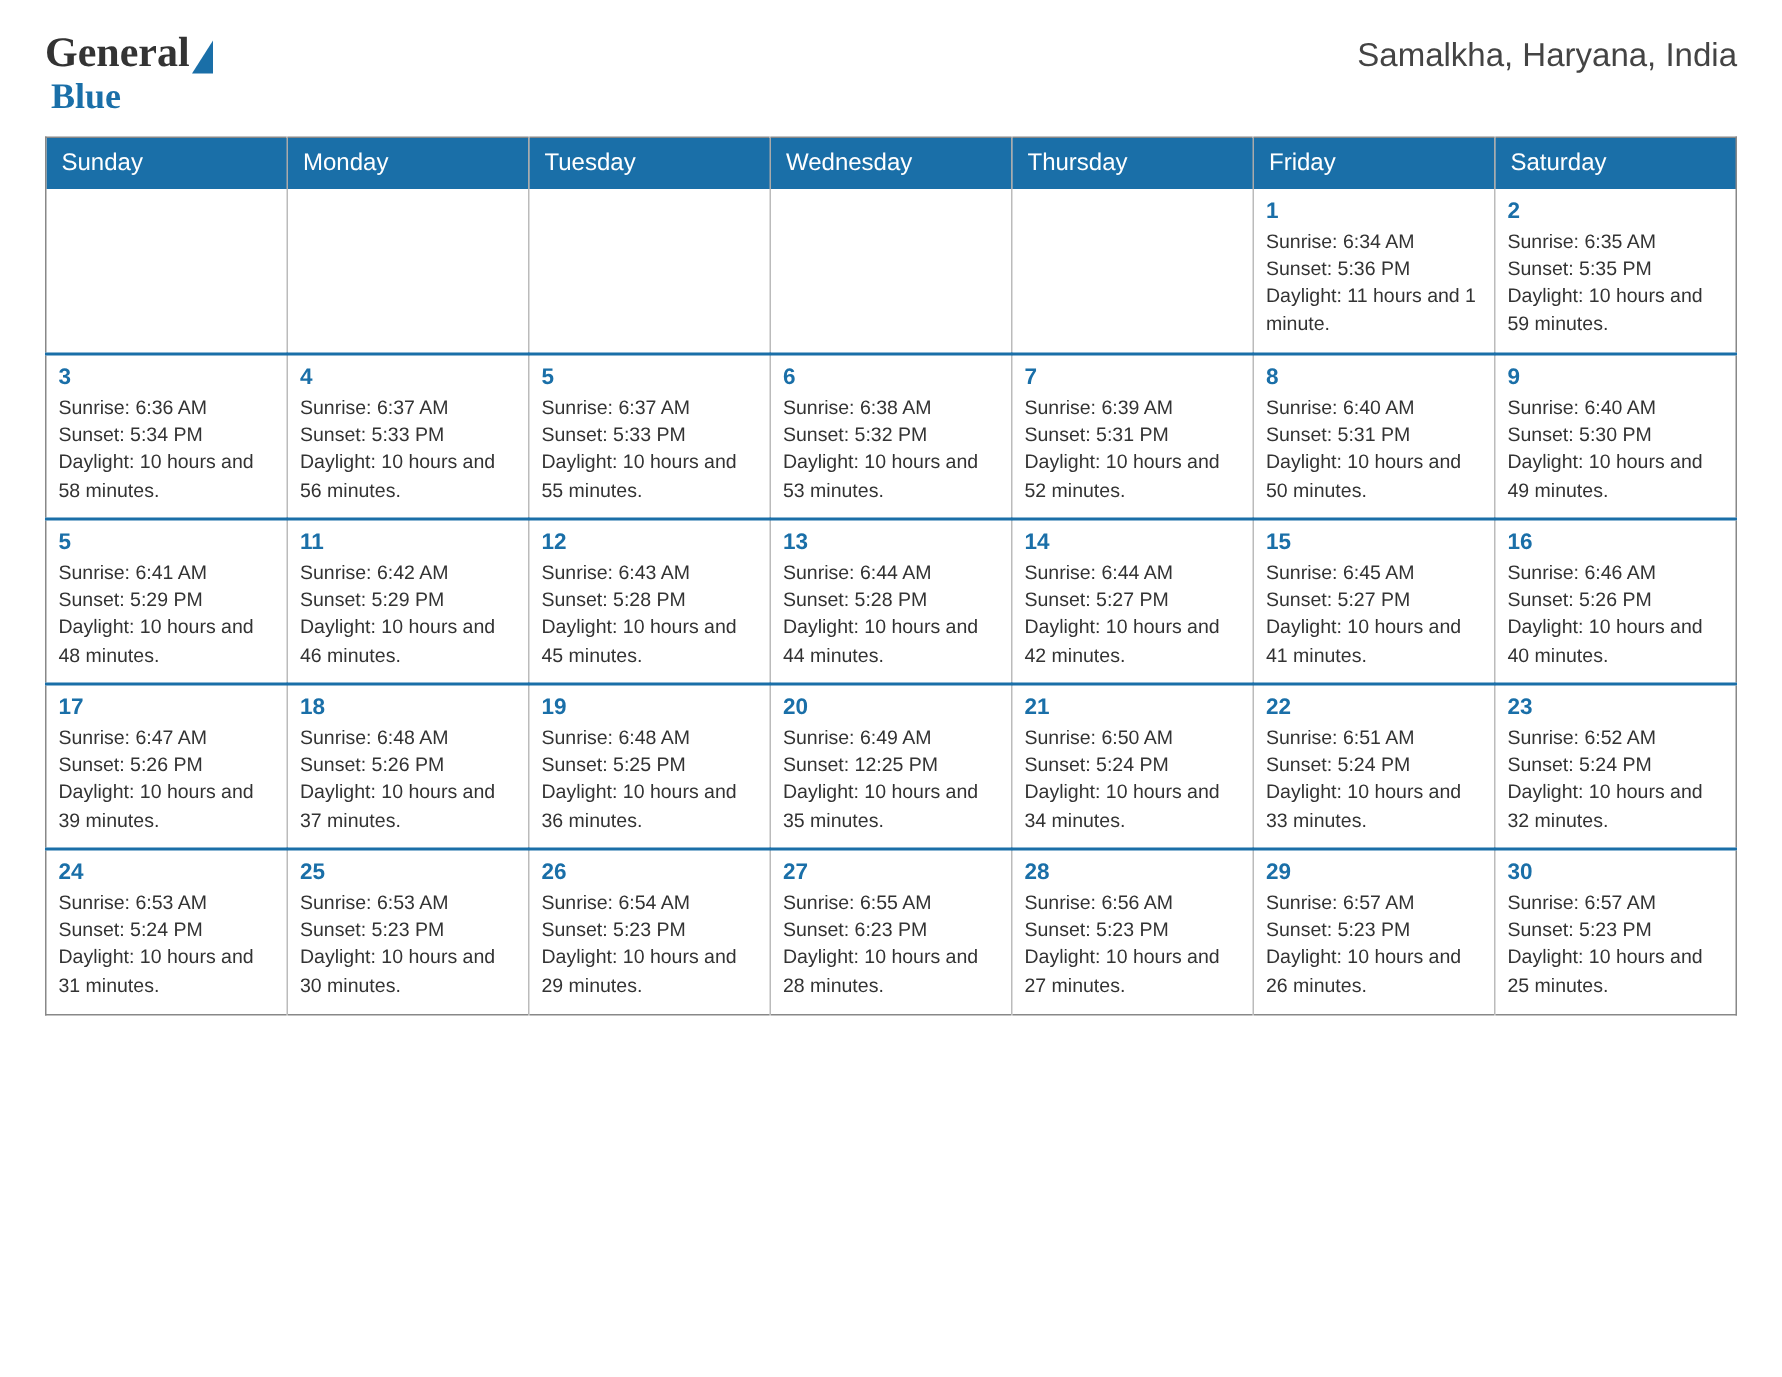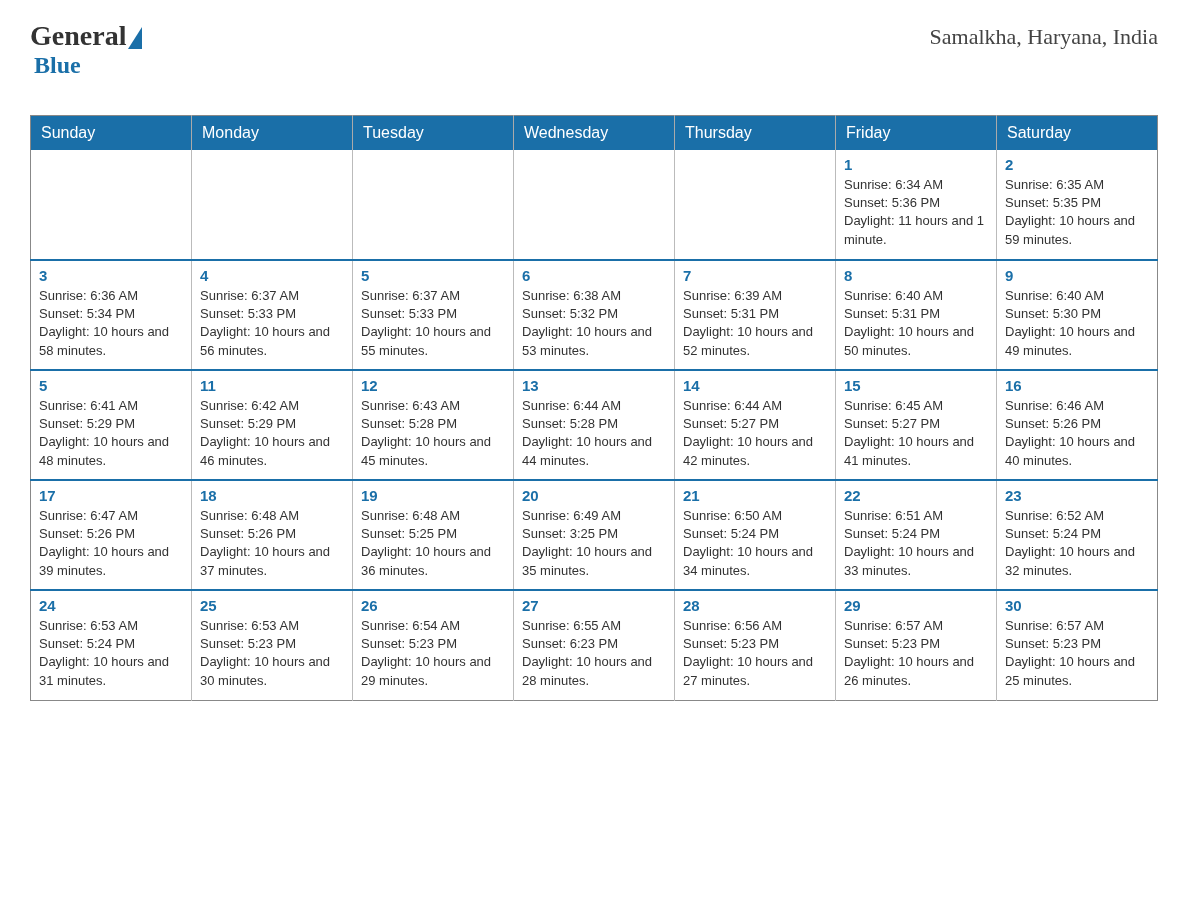--- a/index.html
+++ b/index.html
@@ -6,21 +6,21 @@
     body {
       font-family: Arial, Helvetica, sans-serif;
       background: #fff;
       padding: 20px 30px;
       color: #333;
     }
     .header {
       display: flex;
       justify-content: space-between;
       align-items: flex-start;
-      margin-bottom: 36px;
+      margin-bottom: 12px;
     }
     .logo {
       display: flex;
       flex-direction: column;
       align-items: flex-start;
     }
     .logo-top {
       display: flex;
       align-items: center;
     }
@@ -52,21 +52,21 @@
     }
     .month-title {
       font-size: 52px;
       font-weight: normal;
       color: #222;
       font-family: Georgia, serif;
     }
     .location {
       font-size: 22px;
       color: #444;
-      font-family: Liberation Serif, serif;
+      font-family: Liberation Sans, sans-serif;
       margin-top: 4px;
     }
     .calendar {
       width: 100%;
       border-collapse: collapse;
       border: 1px solid #888;
     }
     .calendar th {
       background-color: #1a6fa8;
       color: #fff;
@@ -267,21 +267,21 @@
         </td>
         <td>
           <span class="day-number">19</span>
           <div class="day-info">Sunrise: 6:48 AM
 Sunset: 5:25 PM
 Daylight: 10 hours and 36 minutes.</div>
         </td>
         <td>
           <span class="day-number">20</span>
           <div class="day-info">Sunrise: 6:49 AM
-Sunset: 3:25 PM
+Sunset: 12:25 PM
 Daylight: 10 hours and 35 minutes.</div>
         </td>
         <td>
           <span class="day-number">21</span>
           <div class="day-info">Sunrise: 6:50 AM
 Sunset: 5:24 PM
 Daylight: 10 hours and 34 minutes.</div>
         </td>
         <td>
           <span class="day-number">22</span>

